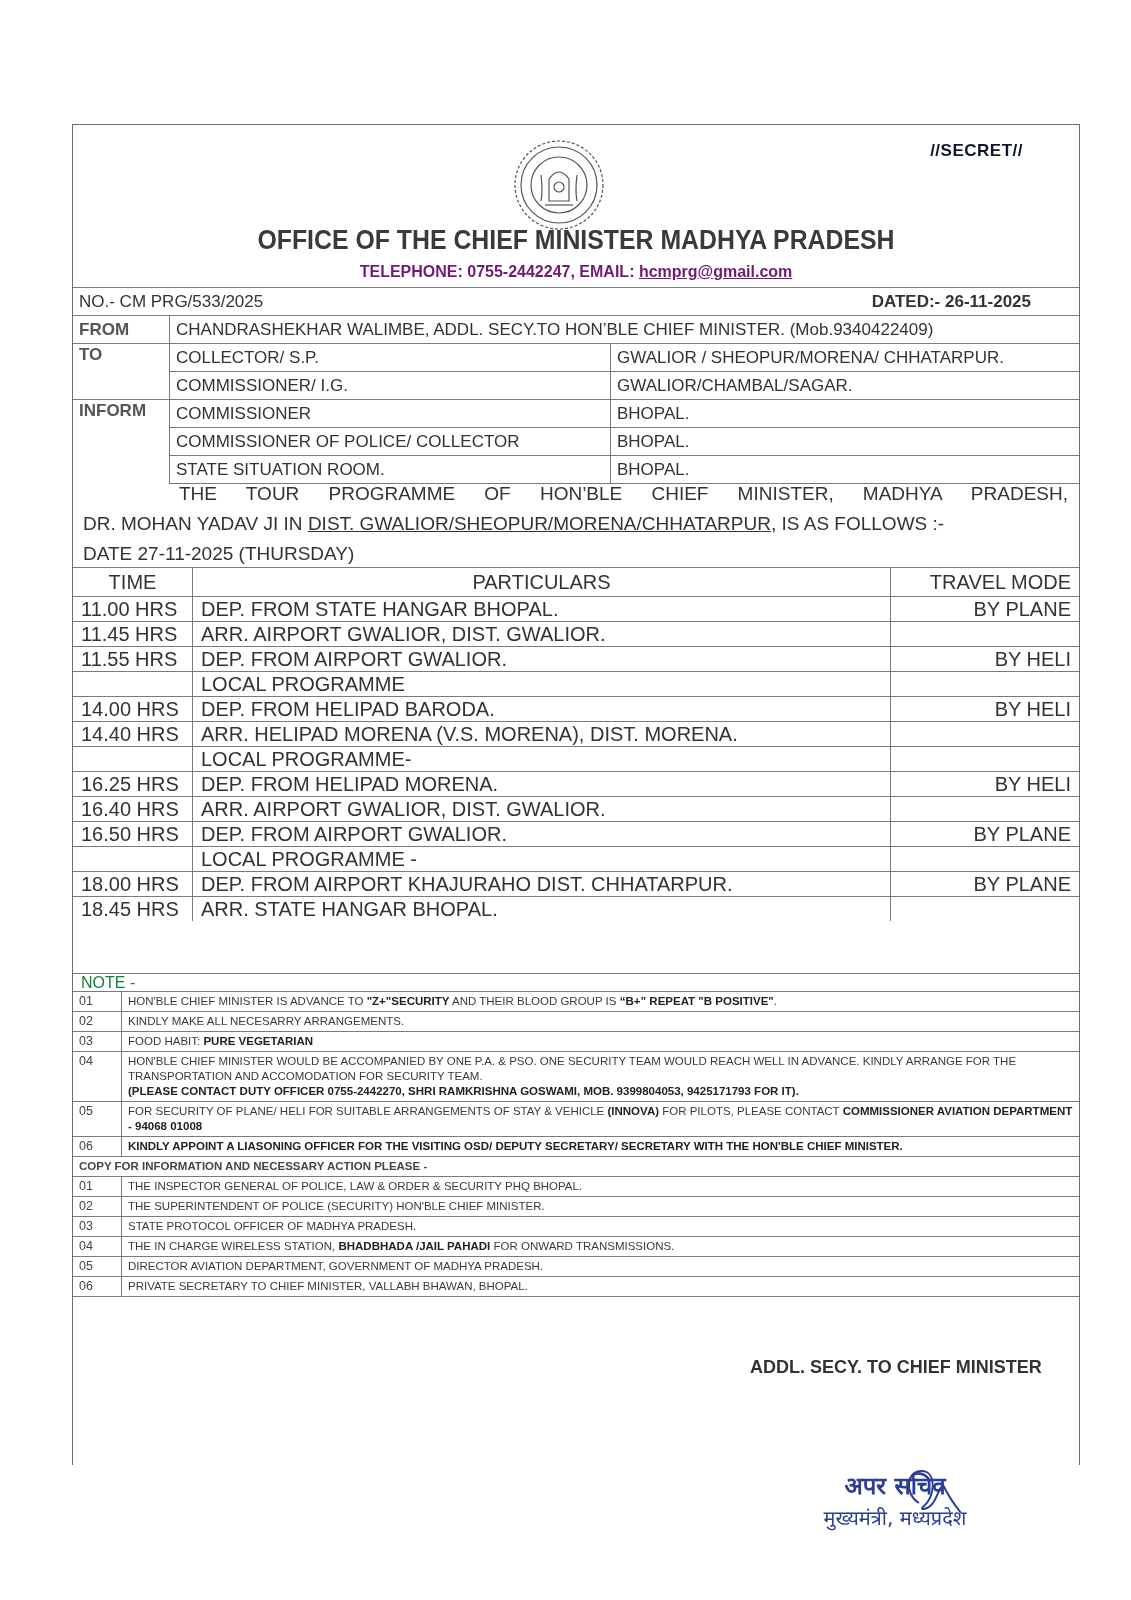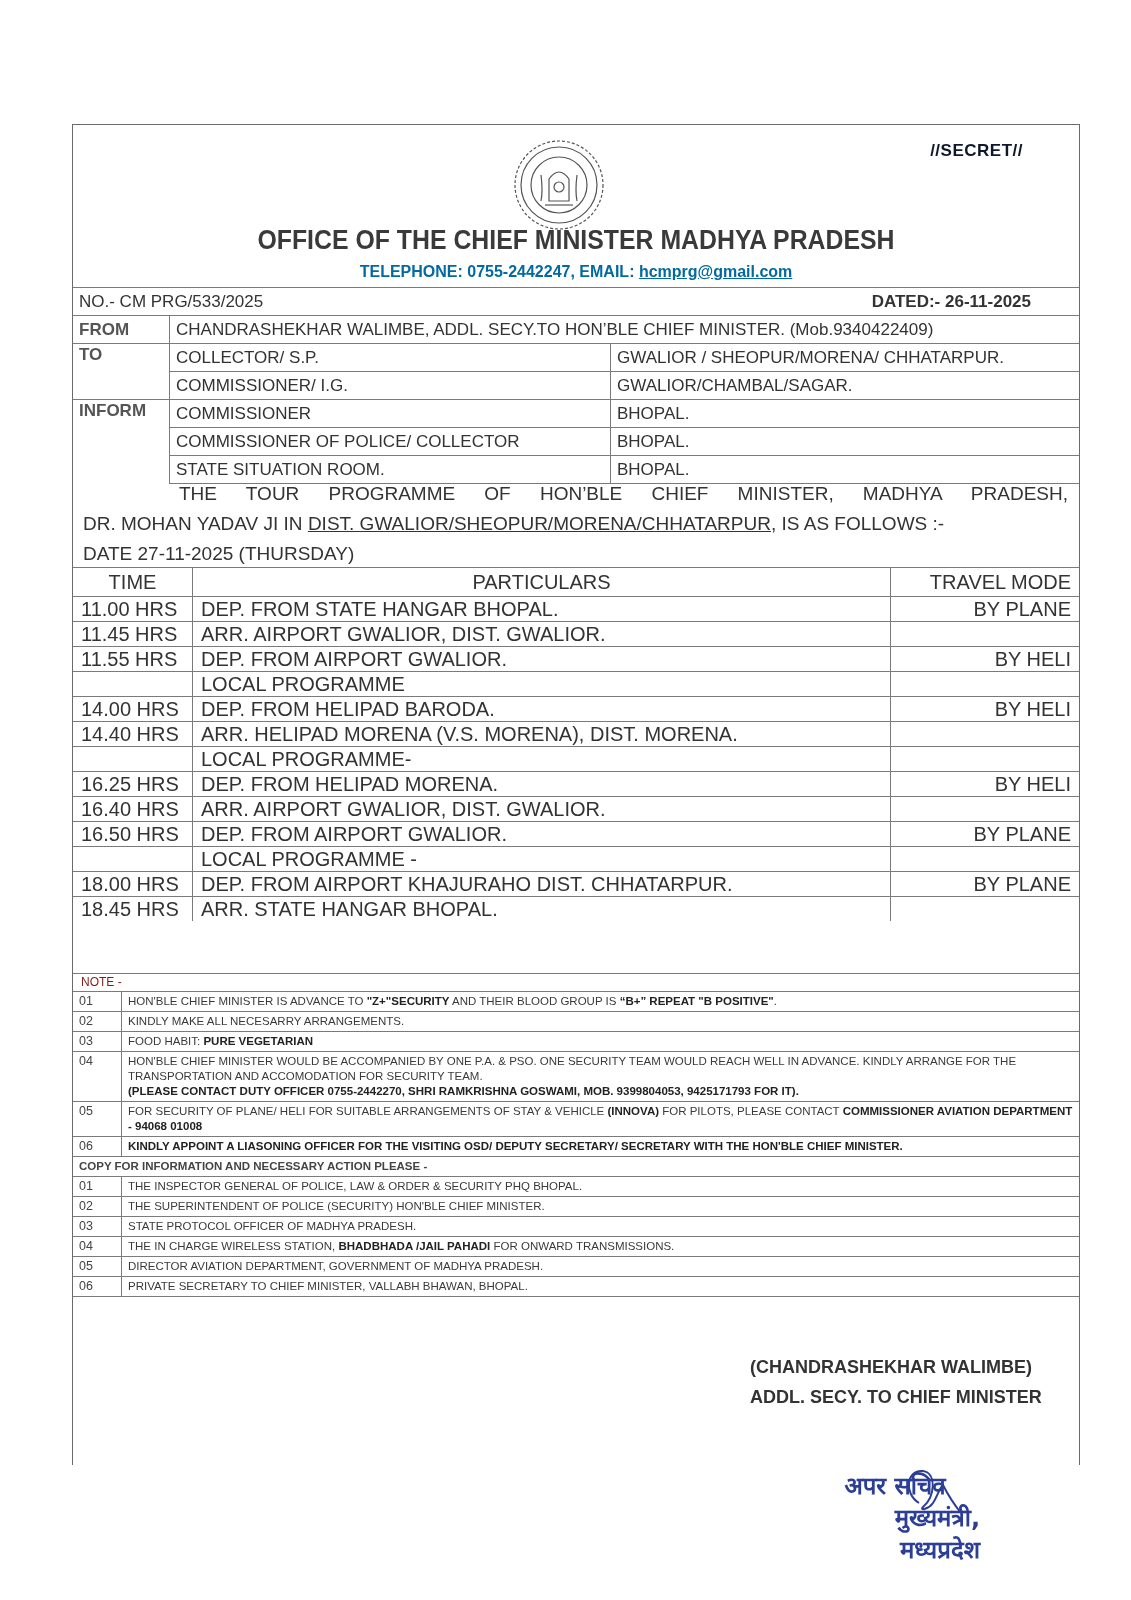--- a/index.html
+++ b/index.html
@@ -18,21 +18,21 @@
   }
   .emblem {
     position: absolute; left: 436px; top: 10px; width: 100px; height: 100px;
   }
   .office-title {
     position: absolute; left: 0; right: 0; top: 100px; text-align: center;
     font-size: 27px; font-weight: bold; color: #3a3a3a; transform: scaleX(0.92);
   }
   .contact {
     position: absolute; left: 0; right: 0; top: 138px; text-align: center;
-    font-size: 16px; font-weight: bold; color: #0369a1;
+    font-size: 16px; font-weight: bold; color: #701a75;
   }
   .contact .email { text-decoration: underline; }
 
   .hdr-table, .sched, .notes {
     position: absolute; left: 0; width: 1006px; border-collapse: collapse;
   }
   .hdr-table td {
     border-top: 1.2px solid #7a7a7a; font-size: 17px; padding: 1px 6px; height: 25px;
     vertical-align: middle; color: #333;
   }
@@ -62,35 +62,35 @@
   .sched th.t { text-align: center; }
   .sched th.p { text-align: center; }
   .sched th { height: 28px; }
 
   .notes { top: 848px; }
   .notes td {
     border-top: 1.2px solid #7a7a7a; font-size: 11.5px; padding: 2px 6px;
     vertical-align: top; color: #3a3a3a; line-height: 15px; font-family: "Liberation Sans", sans-serif;
   }
   .notes .n { width: 36px; border-right: 1.2px solid #7a7a7a; font-size: 12.5px; color: #444; }
-  .notes .head { font-size: 12px; font-family: "Liberation Sans Narrow", "Liberation Sans", sans-serif; color: #7f1d1d; padding: 1px 8px; }
+  .notes .head { font-size: 16px; font-family: "Liberation Sans Narrow", "Liberation Sans", sans-serif; color: #15803d; padding: 1px 8px; }
   .notes .copyhead { font-size: 11.5px; font-weight: bold; color: #444; }
   .notes b { color: #222; }
 
   .sign-block {
     position: absolute; left: 750px; top: 1352px; width: 300px; text-align: left;
     font-size: 18px; font-weight: bold; color: #333; line-height: 30px;
   }
   .signature { position: absolute; left: 826px; top: 1338px; width: 80px; height: 60px; }
   .stamp {
     position: absolute; left: 810px; top: 1470px; width: 170px; text-align: center;
     color: #2c3e96; font-family: "DejaVu Sans", sans-serif; line-height: 32px;
   }
   .stamp .s1 { font-size: 24px; font-weight: bold; }
-  .stamp .s2 { font-size: 24px; font-weight: bold; text-align: right; }
+  .stamp .s2 { font-size: 20px; font-weight: normal; }
 </style>
 </head>
 <body>
 
 <div class="page">
 
   <div class="secret">//SECRET//</div>
 
   <svg class="emblem" viewBox="0 0 100 100">
     <g fill="none" stroke="#555" stroke-width="1.2">
@@ -287,20 +287,19 @@
         </tr>
       </tbody>
   </table>
 
   <svg class="signature" viewBox="0 0 80 60">
     <path d="M20 40 C4 30 8 6 24 8 C38 10 36 34 24 44 C20 48 30 46 34 40 C38 34 40 26 44 22 C48 30 54 40 62 50" fill="none" stroke="#2c3e96" stroke-width="2"></path>
   </svg>
 </div>
 
 <div class="sign-block">
-  <div>(CHANDRASHEKHAR WALIMBE)</div>
   <div>ADDL. SECY. TO CHIEF MINISTER</div>
 </div>
 
 <div class="stamp">
   <div class="s1">अपर सचिव</div>
   <div class="s2">मुख्यमंत्री, मध्यप्रदेश</div>
 </div>
 
 </body></html>

